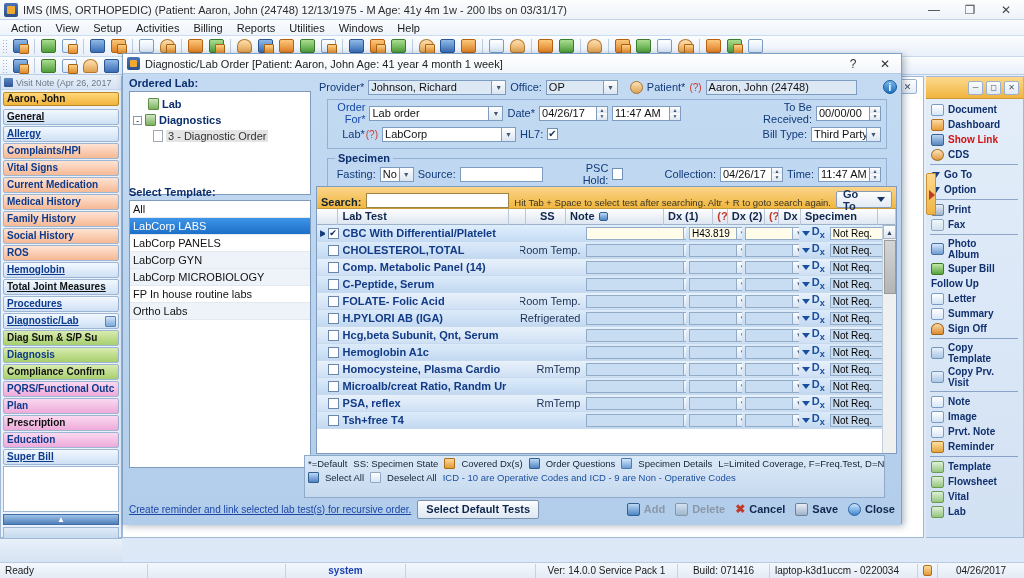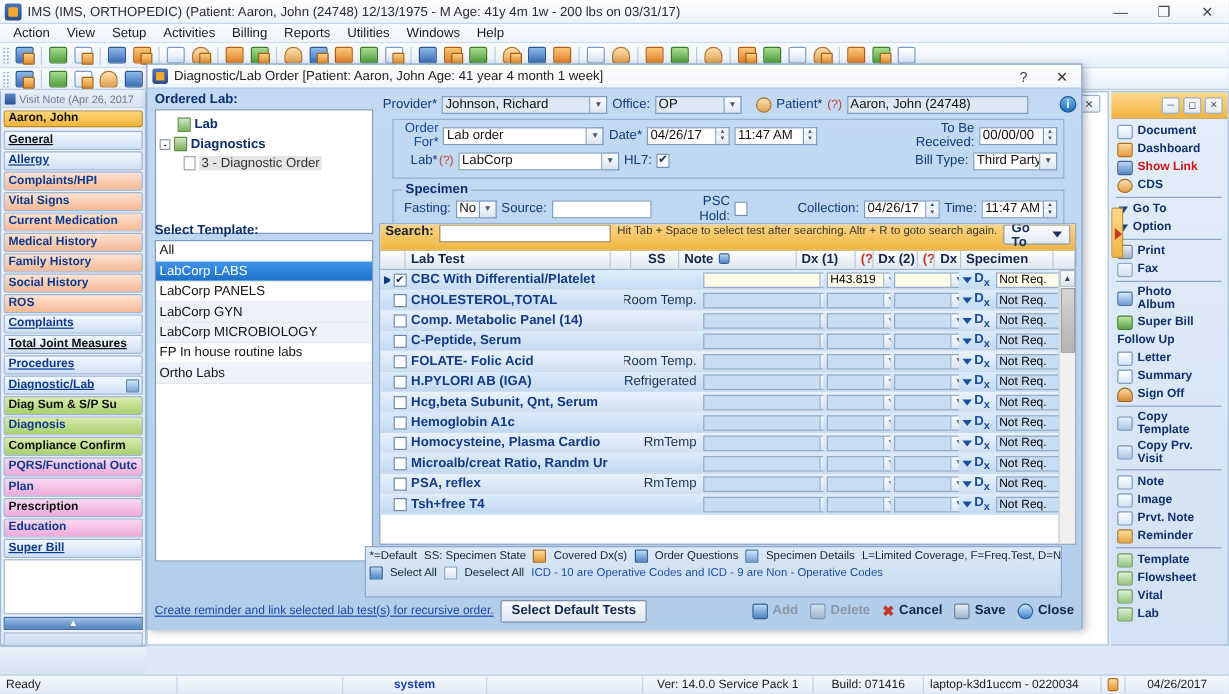--- a/index.html
+++ b/index.html
@@ -256,21 +256,21 @@
   .tpl-item { height:17px; line-height:16px; padding-left:3px; font-size:11px; color:#111;
               border-bottom:1px solid #e4e9ef; }
   .tpl-item.alt { background:#eef3f9; }
   .tpl-item.sel { background:linear-gradient(#3e95e8,#1c6fc7); color:#fff; }
 
   
   .grid { position:absolute; left:193px; top:112px; width:581px; height:268px;
           border:1px solid #7f9cbe; background:#fff; overflow:hidden; }
   .gsearch {
     height:22px; background:linear-gradient(#fbd58a,#f0b63f); border-bottom:1px solid #c79b37;
-    display:flex; align-items:flex-start; gap:5px; padding:0 4px;
+    display:flex; align-items:flex-end; gap:5px; padding:0 4px;
   }
   .gsearch .slab{ font-size:11px; font-weight:bold; color:#123; }
   .gsearch .sin{ width:150px; height:15px; background:#fff; border:1px solid #9d8440; }
   .gsearch .hint{ font-size:9.5px; color:#3a3522; white-space:nowrap; }
   .goto {
     margin-left:auto; height:17px; min-width:56px; padding:0 6px;
     background:linear-gradient(#fdfdfd,#e2eaf4); border:1px solid #8b9db4; border-radius:2px;
     display:flex; align-items:center; gap:5px; font-size:11px; font-weight:bold; color:#16325f;
   }
   .goto .ca{ width:0;height:0;border-left:4px solid transparent;border-right:4px solid transparent;border-top:5px solid #16325f;}
@@ -527,21 +527,21 @@
     <div class="ln-list" id="leftnav-list">
         <div class="ln-item c-blue dark"><span>General</span></div>
         <div class="ln-item c-blue"><span>Allergy</span></div>
         <div class="ln-item c-peach"><span>Complaints/HPI</span></div>
         <div class="ln-item c-peach"><span>Vital Signs</span></div>
         <div class="ln-item c-peach"><span>Current Medication</span></div>
         <div class="ln-item c-peach"><span>Medical History</span></div>
         <div class="ln-item c-peach"><span>Family History</span></div>
         <div class="ln-item c-peach"><span>Social History</span></div>
         <div class="ln-item c-peach"><span>ROS</span></div>
-        <div class="ln-item c-blue"><span>Complaints</span></div>
+        <div class="ln-item c-blue"><span>Hemoglobin</span></div>
         <div class="ln-item c-blue dark"><span>Total Joint Measures</span></div>
         <div class="ln-item c-blue"><span>Procedures</span></div>
         <div class="ln-item c-blue"><span>Diagnostic/Lab</span><span class="rix"></span></div>
         <div class="ln-item c-green dark"><span>Diag Sum &amp; S/P Su</span></div>
         <div class="ln-item c-green"><span>Diagnosis</span></div>
         <div class="ln-item c-green dark"><span>Compliance Confirm</span></div>
         <div class="ln-item c-pink"><span>PQRS/Functional Outc</span></div>
         <div class="ln-item c-pink"><span>Plan</span></div>
         <div class="ln-item c-pink dark"><span>Prescription</span></div>
         <div class="ln-item c-pink"><span>Education</span></div>

